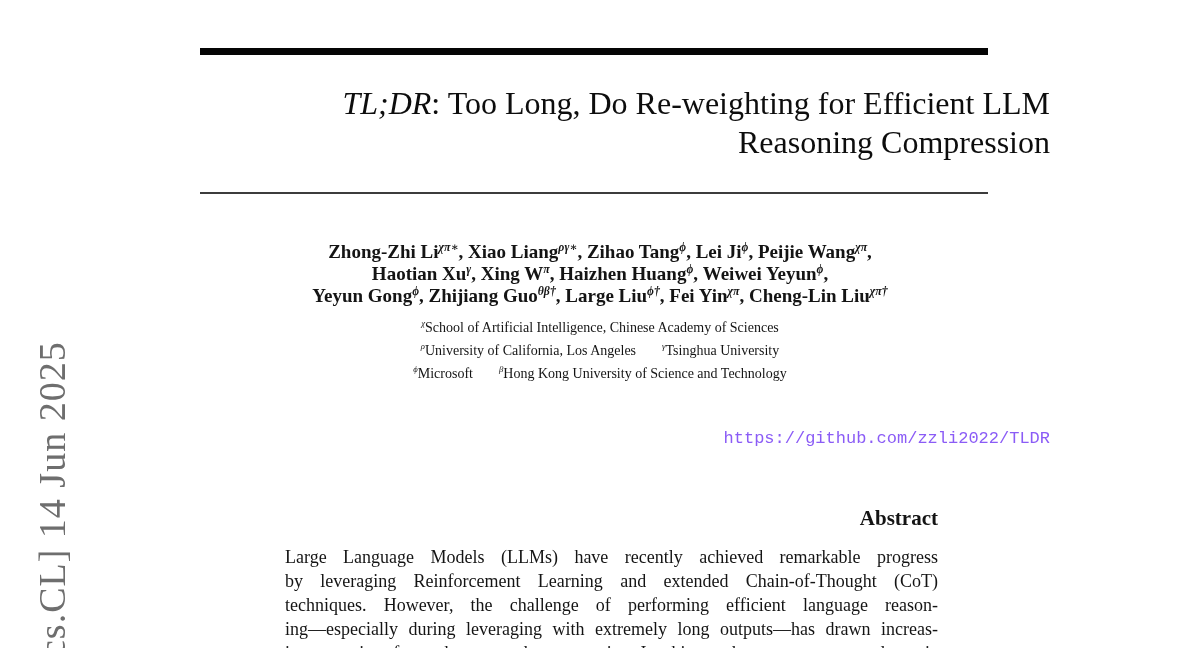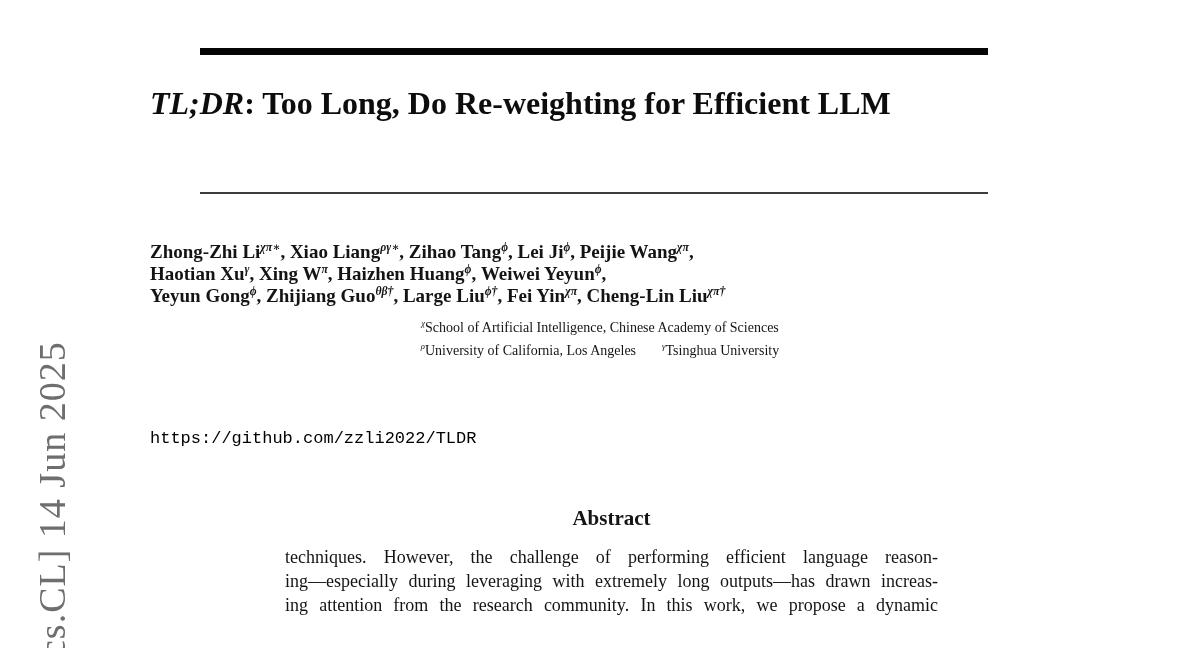--- a/index.html
+++ b/index.html
@@ -37,32 +37,33 @@
     position: absolute;
     left: 200px; top: 192px;
     width: 788px; height: 2px;
     background: #3c3c3c;
   }
 
   .title {
     position: absolute;
     left: 150px; top: 84px;
     width: 900px;
-    text-align: left;
-    font-weight: bold;
+    text-align: right;
+    font-weight: normal;
     font-size: 32px;
     line-height: 39px;
     color: #0d0d0d;
   }
   .title .it { font-style: italic; }
 
   .authors {
     position: absolute;
     left: 150px; top: 241px;
     width: 900px;
+    text-align: center;
     font-weight: bold;
     font-size: 19px;
   }
   .author-line { line-height: 22px; }
   .authors sup, .affils sup {
     font-size: 62%;
     font-style: italic;
     line-height: 0;
   }
 
@@ -73,32 +74,32 @@
     text-align: center;
     font-size: 14px;
   }
   .affil-line { line-height: 23.2px; }
   .gap { display: inline-block; width: 26px; }
 
   .github-link {
     position: absolute;
     left: 150px; top: 429px;
     width: 900px;
-    text-align: left;
+    text-align: right;
     font-family: "Liberation Mono", "DejaVu Sans Mono", monospace;
     font-size: 17px;
-    color: #000000;
+    color: #8b5cf6;
     text-decoration: none;
   }
 
   .abstract-heading {
     position: absolute;
     left: 285px; top: 506px;
     width: 653px;
-    text-align: center;
+    text-align: right;
     font-weight: bold;
     font-size: 21px;
   }
 
   .abstract-body {
     position: absolute;
     left: 285px; top: 545px;
     width: 653px;
     font-size: 18px;
   }
@@ -112,38 +113,42 @@
 <body>
 
 <div class="page">
 
   <div class="arxiv-stamp">cs.CL] 14 Jun 2025</div>
 
   <div class="rule-thick"></div>
 
   <div class="title">
     <div><span class="it">TL;DR</span><span>: Too Long, Do Re-weighting for Efficient LLM</span></div>
+    <div>Reasoning Compression</div>
   </div>
 
   <div class="rule-thin"></div>
 
   <div class="authors" id="authors">
       <div class="author-line"><span>Zhong-Zhi Li</span><sup>χπ∗</sup><span>, Xiao Liang</span><sup>ργ∗</sup><span>, Zihao Tang</span><sup>ϕ</sup><span>, Lei Ji</span><sup>ϕ</sup><span>, Peijie Wang</span><sup>χπ</sup><span>,</span></div>
       <div class="author-line"><span>Haotian Xu</span><sup>γ</sup><span>, Xing W</span><sup>π</sup><span>, Haizhen Huang</span><sup>ϕ</sup><span>, Weiwei Yeyun</span><sup>ϕ</sup><span>,</span></div>
       <div class="author-line"><span>Yeyun Gong</span><sup>ϕ</sup><span>, Zhijiang Guo</span><sup>θβ†</sup><span>, Large Liu</span><sup>ϕ†</sup><span>, Fei Yin</span><sup>χπ</sup><span>, Cheng-Lin Liu</span><sup>χπ†</sup></div>
     </div>
 
   <div class="affils" id="affils">
       <div class="affil-line"><sup>χ</sup><span>School of Artificial Intelligence, Chinese Academy of Sciences</span></div>
       <div class="affil-line"><sup>ρ</sup><span>University of California, Los Angeles</span><span class="gap"></span><sup>γ</sup><span>Tsinghua University</span></div>
+      <div class="affil-line"><sup>ϕ</sup><span>Microsoft</span><span class="gap"></span><sup>β</sup><span>Hong Kong University of Science and Technology</span></div>
     </div>
 
   <a class="github-link" href="#">https://github.com/zzli2022/TLDR</a>
 
   <div class="abstract-heading">Abstract</div>
 
   <div class="abstract-body" id="abs-body">
+      <div class="abs-line">Large Language Models (LLMs) have recently achieved remarkable progress</div>
+      <div class="abs-line">by leveraging Reinforcement Learning and extended Chain-of-Thought (CoT)</div>
       <div class="abs-line">techniques. However, the challenge of performing efficient language reason-</div>
       <div class="abs-line">ing—especially during leveraging with extremely long outputs—has drawn increas-</div>
       <div class="abs-line">ing attention from the research community. In this work, we propose a dynamic</div>
     </div>
 
 </div>
 
 </body></html>

